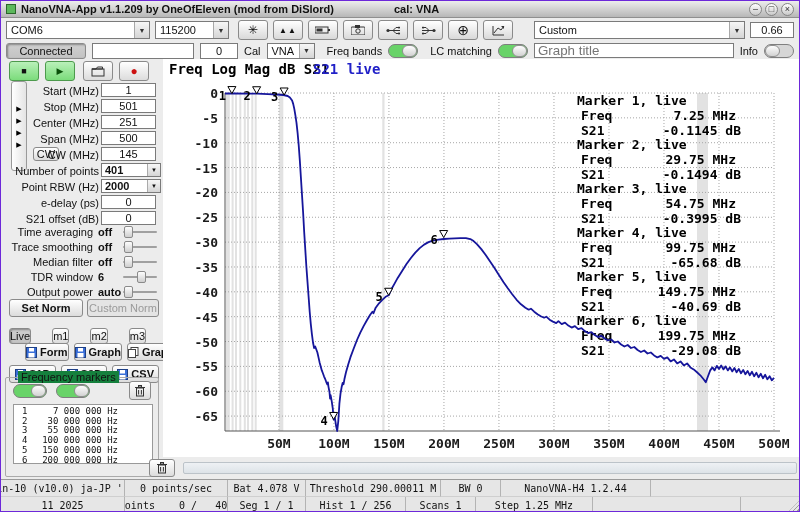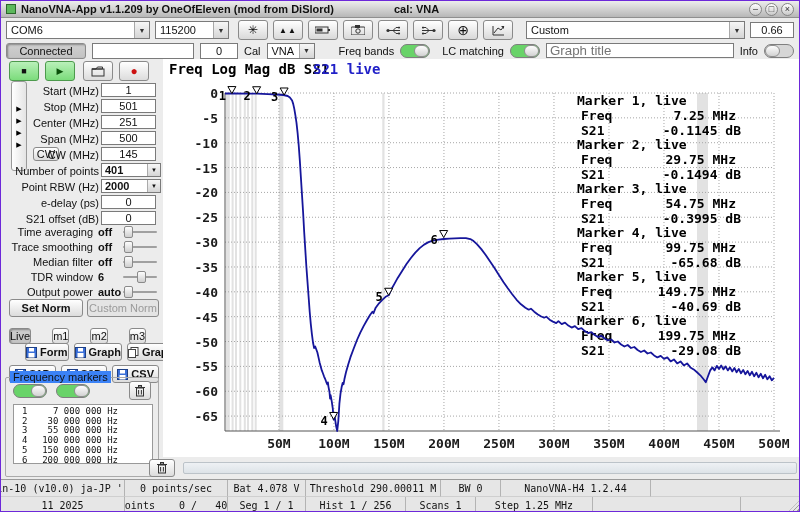--- a/index.html
+++ b/index.html
@@ -54,21 +54,21 @@
   .srow .lbl{width:92px;text-align:right;white-space:nowrap;}
   .srow .val{width:30px;font-weight:bold;padding-left:5px;}
   .srow .track{position:relative;flex:1;height:12px;margin-right:6px;}
   .srow .track::before{content:"";position:absolute;left:0;right:0;top:5px;height:2px;background:#a0a0a0;border-radius:1px;}
   .srow .thumb{position:absolute;top:0;width:9px;height:12px;background:linear-gradient(#fdfdfd,#cfcfcf);
     border:1px solid #8a8a8a;border-radius:2px;}
   .btn{border:1px solid #8a8a8a;border-radius:3px;background:linear-gradient(#fff,#dcdcdc);
     display:flex;align-items:center;justify-content:center;gap:3px;font-size:11px;}
   .btn.disabled{color:#9a9a9a;background:#e4e4e4;}
   .groupbox{position:absolute;left:4px;top:318px;width:154px;height:100px;border:1px solid #aaa;border-radius:2px;}
-  .grouplabel{position:absolute;left:4px;top:-7px;background:#3b82f6;padding:0 3px;}
+  .grouplabel{position:absolute;left:12px;top:-7px;background:#15803d;padding:0 3px;}
   .mlist{position:absolute;left:7px;top:26px;width:140px;height:60px;background:#fff;border:1px solid #999;
     font-family:"DejaVu Sans Mono",monospace;font-size:9px;line-height:9.7px;padding-top:2px;}
   .mrow{display:flex;padding-left:8px;}
   .mrow .n{width:14px;}
   .mrow .f{width:82px;text-align:right;white-space:pre;}
   
   .graph{position:absolute;left:162px;top:58px;width:638px;height:398px;background:#fff;}
   svg text{font-family:"DejaVu Sans Mono",monospace;}
   
   .gbottom{position:absolute;left:148px;top:456px;width:648px;height:21px;display:flex;align-items:center;gap:8px;}
@@ -151,37 +151,37 @@
       <span style="font-size:14px;line-height:14px">⊕</span>
     </div>
     <div class="tbtn">
       <svg width="13" height="11" viewBox="0 0 13 11">
           <polyline points="1,10 1,1" stroke="#333" fill="none"></polyline>
           <polyline points="1,10 12,10" stroke="#333" fill="none"></polyline>
           <polyline points="2,8 6,3 9,5 12,1" stroke="#333" fill="none"></polyline>
           <polygon points="12,1 9,1 12,4" fill="#333"></polygon>
         </svg>
     </div>
-    <div class="combo" style="flex:1;margin-left:8px">
+    <div class="combo" style="flex:1;margin-left:16px">
       <span>Custom</span>
       <span class="arr">▼</span>
     </div>
     <div class="field" style="width:44px">0.66</div>
   </div>
 
   <div class="row2">
     <div class="tbtn pressed" style="width:80px;height:16px">Connected</div>
     <div class="field" style="width:102px;text-align:left"></div>
     <div class="field" style="width:38px">0</div>
     <span>Cal</span>
     <div class="combo" style="width:48px;height:16px">
       <span>VNA</span>
       <span class="arr">▼</span>
     </div>
-    <span style="margin-left:18px">Freq bands</span>
+    <span style="margin-left:6px">Freq bands</span>
     <div class="toggle on">
         <div class="knob"></div>
       </div>
     <span style="margin-left:6px">LC matching</span>
     <div class="toggle on">
         <div class="knob"></div>
       </div>
     <input class="field" style="flex: 1 1 0%; height: 15px; text-align: left; color: #0f172a;" placeholder="Graph title">
     <span>Info</span>
     <div class="toggle off">

